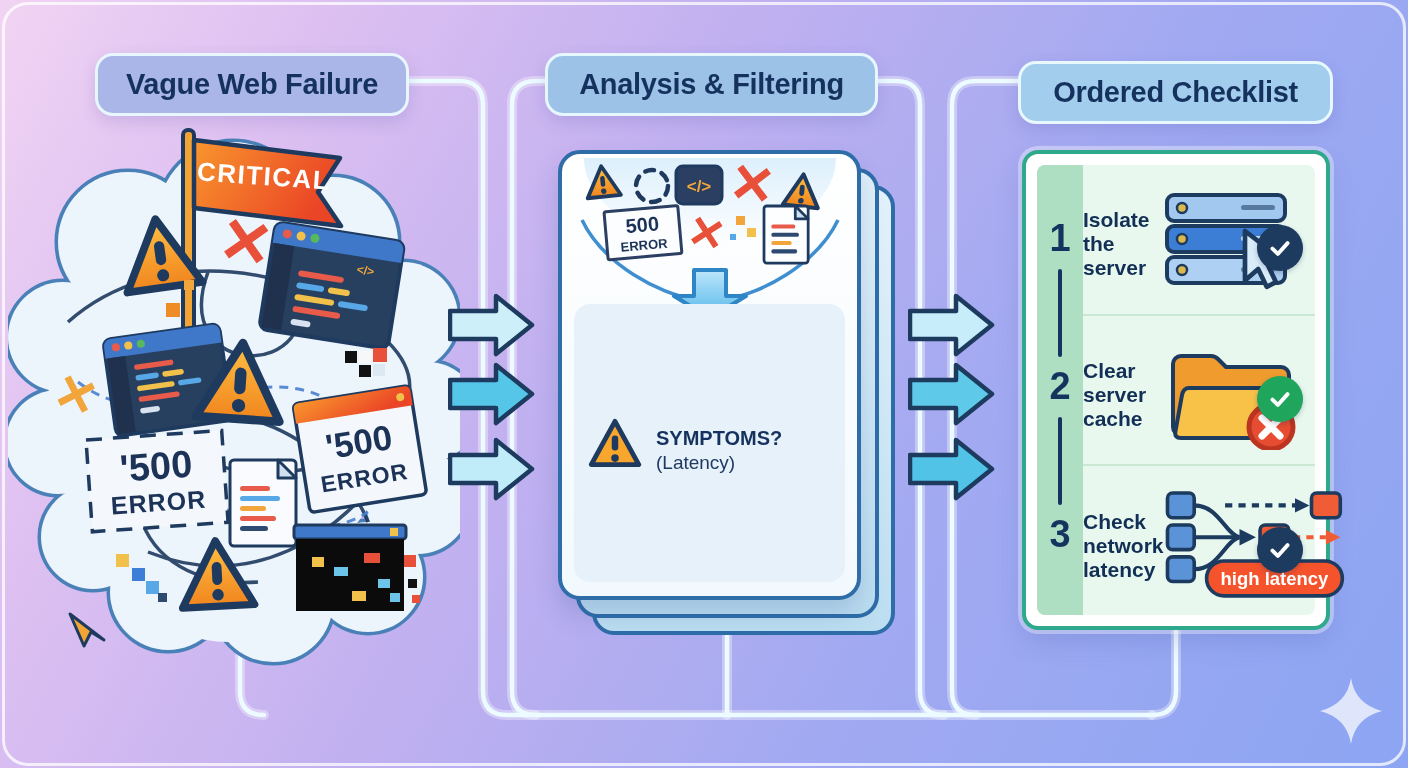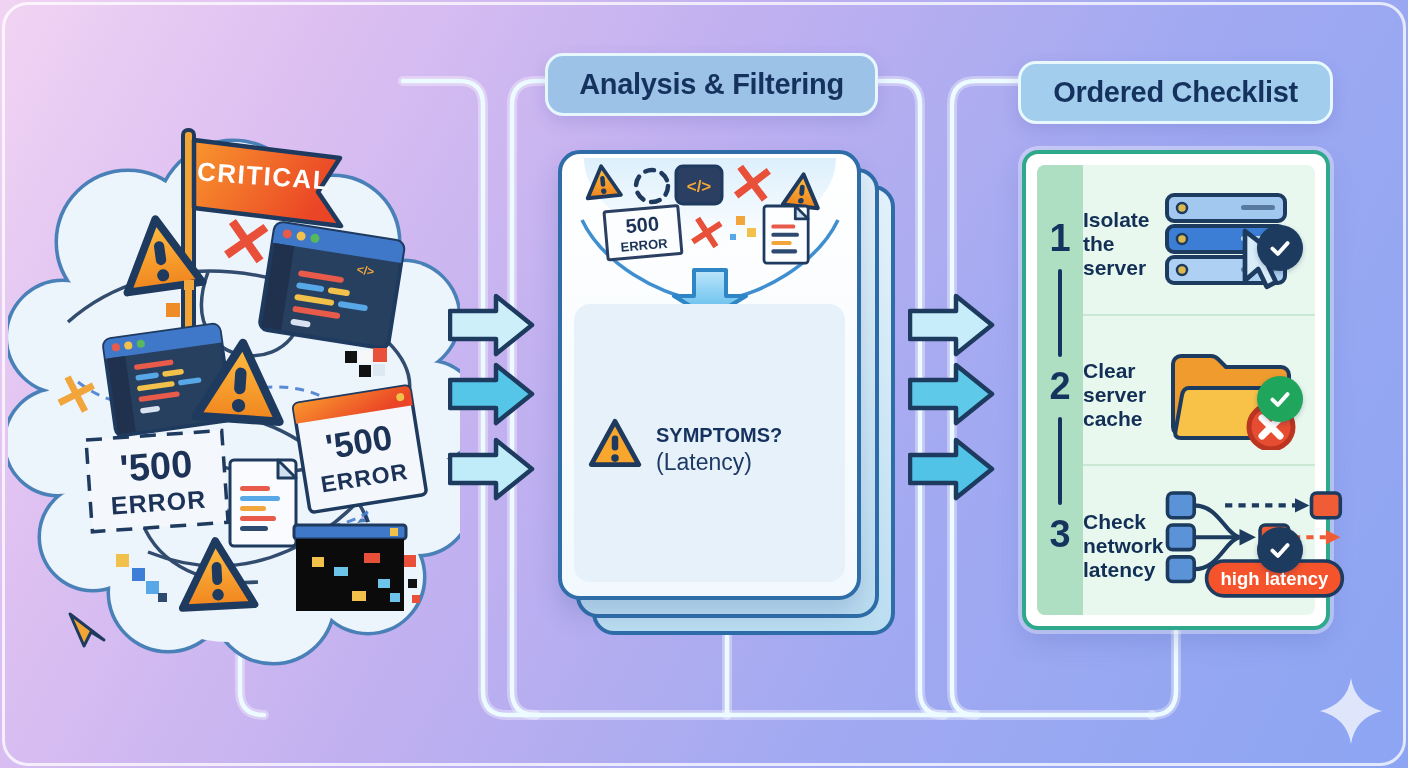--- a/index.html
+++ b/index.html
@@ -25,21 +25,21 @@
   .layer-2{left:18px;top:18px;}
   .front-card{position:absolute;left:0;top:0;width:295px;height:442px;border-radius:22px;border:4px solid #2e6da8;
     background:linear-gradient(180deg,#ffffff 0%,#f2f9fe 100%);box-shadow:0 14px 26px rgba(50,80,150,.20);}
   .funnel{display:block;margin:4px auto 0;}
   .rows-panel{position:absolute;left:12px;top:150px;width:271px;height:278px;background:#e7f1fa;border-radius:16px;
     display:flex;flex-direction:column;}
   .a-row{flex:1;display:flex;align-items:center;gap:14px;padding:0 10px 0 14px;}
   .a-row+.a-row{border-top:2px solid #b9d6ea;}
   .a-row .txt{display:flex;flex-direction:column;line-height:1.25;}
   .a-title{font-size:20px;font-weight:800;color:#15325f;margin-top:14px;}
-  .a-sub{font-size:23px;font-weight:500;color:#1d3a63;}
+  .a-sub{font-size:19px;font-weight:500;color:#1d3a63;}
   
   .check-panel{position:absolute;left:1022px;top:150px;width:308px;height:480px;z-index:4;background:#ffffff;
     border:4px solid #2fa98b;border-radius:16px;box-shadow:0 0 0 4px rgba(255,255,255,.35),0 12px 24px rgba(60,80,160,.18);
     box-sizing:border-box;padding:11px;}
   .panel-inner{position:relative;width:100%;height:100%;background:#e9f8ef;border-radius:8px;}
   .num-strip{position:absolute;left:0;top:0;bottom:0;width:46px;background:#aedfc3;border-radius:8px 0 0 8px;}
   .num{position:absolute;left:0;width:46px;text-align:center;font-size:38px;font-weight:800;color:#14335f;}
   .num-line{position:absolute;left:21px;width:4px;background:#14335f;border-radius:2px;}
   .items{position:absolute;left:46px;top:0;right:0;bottom:0;display:flex;flex-direction:column;}
   .check-item{flex:1;position:relative;display:flex;align-items:center;padding-top:8px;}
@@ -69,20 +69,21 @@
       <path d="M403,81 H459 Q483,81 483,105 V691 Q483,715 507,715 H1152"></path>
       <path d="M545,81 H536 Q512,81 512,105 V691 Q512,715 536,715"></path>
       <path d="M872,81 H896 Q920,81 920,105 V691 Q920,715 944,715"></path>
       <path d="M1018,81 H976 Q952,81 952,105 V691 Q952,715 976,715"></path>
       <path d="M240,636 V691 Q240,715 264,715"></path>
       <path d="M727,594 V715"></path>
       <path d="M1176,632 V691 Q1176,715 1152,715"></path>
     </g>
   </svg>
 
+  <div class="chip chip-1">Vague Web Failure</div>
   <div class="chip chip-2">Analysis &amp; Filtering</div>
   <div class="chip chip-3">Ordered Checklist</div>
 
   <div class="cloud-wrap">
   <svg width="452" height="548" viewBox="0 0 452 548">
     <defs>
       <linearGradient id="gFlag" x1="0" y1="0" x2="1" y2="0.4">
         <stop offset="0" stop-color="#f9962d"></stop>
             <stop offset="1" stop-color="#ea4526"></stop>
       </linearGradient>

